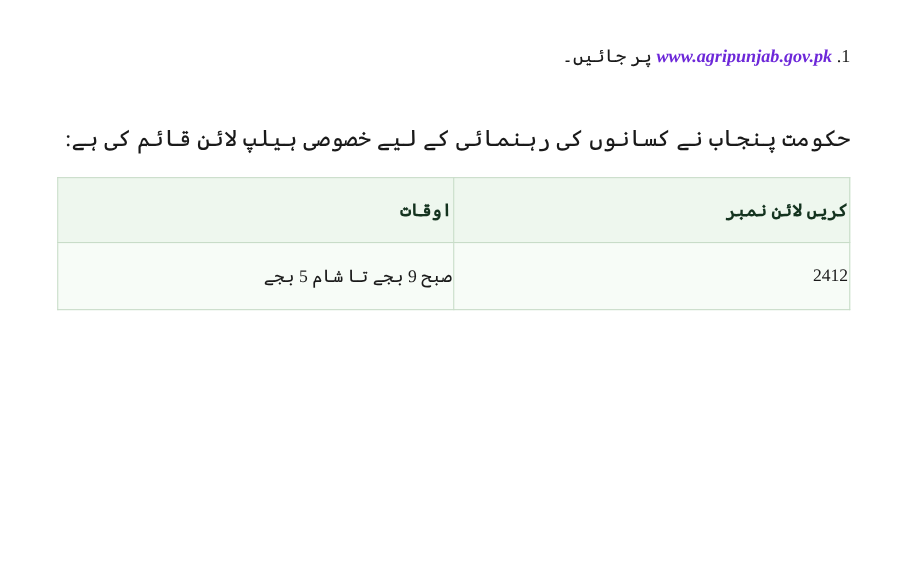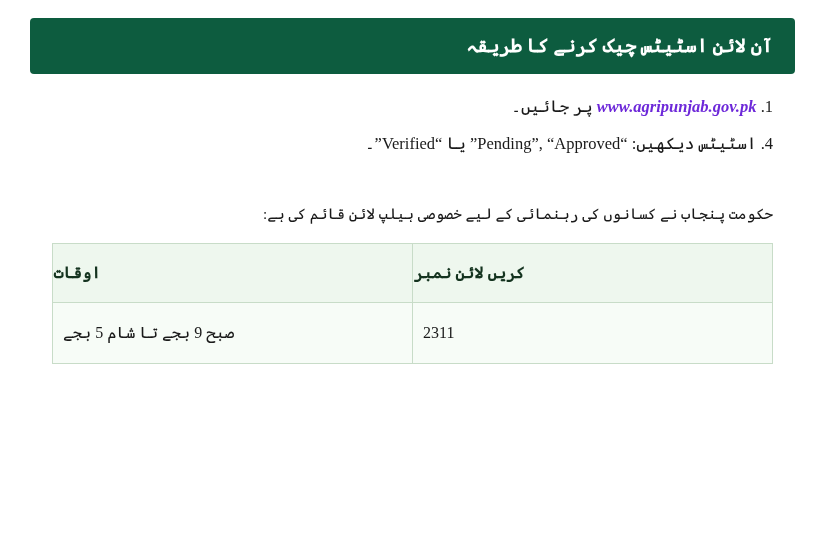--- a/index.html
+++ b/index.html
@@ -58,36 +58,36 @@
   .step a {
     color: #6d28d9;
     font-weight: bold;
     text-decoration: none;
     font-style: italic;
   }
   .gap-1 { height: 22px; }
   .helpline-intro {
     direction: rtl;
     text-align: right;
-    font-size: 15px;
+    font-size: 21px;
     padding: 16px 22px 10px 22px;
     box-sizing: border-box;
     line-height: 1.9;
   }
   table.helpline {
     width: calc(100% - 44px);
     margin: 4px 22px 0 22px;
     border-collapse: collapse;
     direction: rtl;
     table-layout: fixed;
   }
   table.helpline th,
   table.helpline td {
     border: 1px solid #c8dcc8;
-    text-align: left;
+    text-align: right;
     vertical-align: middle;
     font-size: 16px;
   }
   table.helpline th {
     background: #eef7ee;
     height: 56px;
     font-weight: bold;
     color: #14331f;
   }
   table.helpline td {
@@ -98,53 +98,46 @@
   }
   .num-latin {
     font-family: "Liberation Serif", "DejaVu Serif", serif;
   }
 </style>
 </head>
 <body>
 
 <div class="page">
 
-  <div class="section-header">
-    <div class="title">آن لائن اسٹیٹس چیک کرنے کا طریقہ</div>
-  </div>
 
   <div class="steps">
 
     <div class="step">
       <span class="num num-latin">1.</span>
       <a href="#">www.agripunjab.gov.pk</a><span> پر جائیں۔</span>
     </div>
 
 
 
-    <div class="step">
-      <span class="num num-latin">4.</span>
-      <span>اسٹیٹس دیکھیں: “Pending”, “Approved” یا “Verified”۔</span>
-    </div>
 
   </div>
 
   <div class="gap-1"></div>
 
 
   <div class="helpline-intro">حکومت پنجاب نے کسانوں کی رہنمائی کے لیے خصوصی ہیلپ لائن قائم کی ہے:</div>
 
   <table class="helpline">
     <thead>
       <tr>
         <th>کریں لائن نمبر</th>
         <th>اوقات</th>
       </tr>
     </thead>
     <tbody>
       <tr>
-        <td class="num-latin">2311</td>
+        <td class="num-latin">2412</td>
         <td>صبح 9 بجے تا شام 5 بجے</td>
       </tr>
     </tbody>
   </table>
 
 </div>
 
 </body></html>

